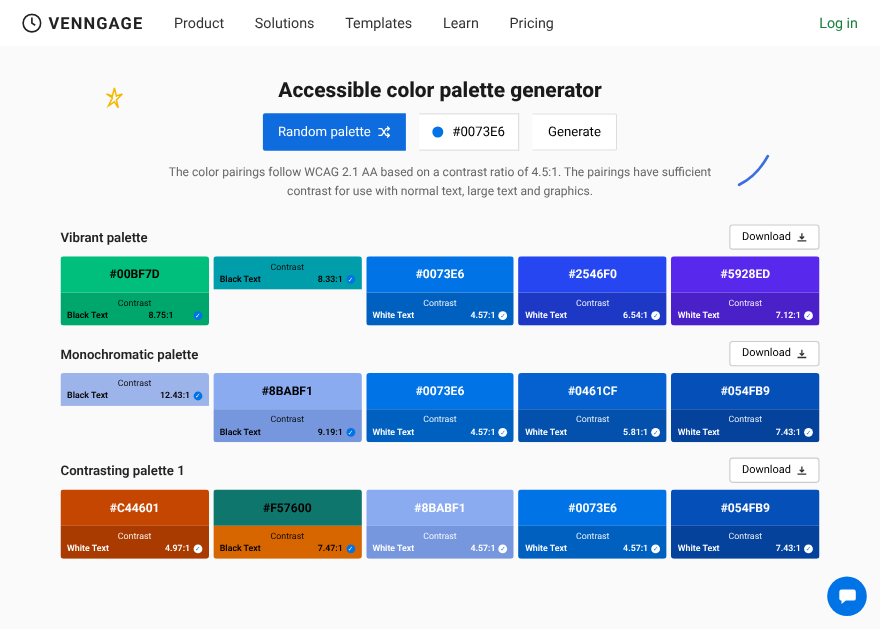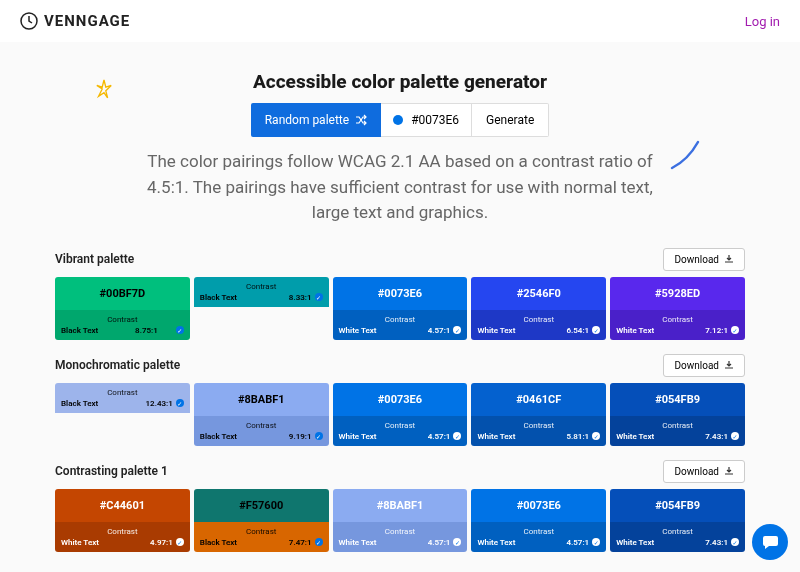--- a/index.html
+++ b/index.html
@@ -2,31 +2,31 @@
 <html><head>
 <meta charset="utf-8">
 <style>
 * { margin: 0; padding: 0; box-sizing: border-box; font-family: -apple-system, BlinkMacSystemFont, "Segoe UI", Roboto, Arial, sans-serif; }
 body { background: #fafafa; width: 800px; height: 572px; overflow: hidden; position: relative; }
 .topbar { background: #fff; display: flex; align-items: center; padding: 12px 20px; gap: 28px; }
 .logo { display: flex; align-items: center; gap: 6px; font-weight: 700; font-size: 15px; letter-spacing: 1px; color: #222; }
 .nav { display: flex; gap: 28px; font-size: 13px; color: #333; }
 .nav-item { cursor: pointer; }
 .right { margin-left: auto; display: flex; align-items: center; gap: 18px; }
-.login { font-size: 13px; color: #a21caf; cursor: pointer; }
+.login { font-size: 13px; color: #15803d; cursor: pointer; }
 .signup { background: #0073E6; color: #fff; border: none; padding: 10px 22px; border-radius: 22px; font-size: 12px; font-weight: 600; cursor: pointer; }
 .hero { text-align: center; padding: 28px 90px 8px; position: relative; }
 .title { font-size: 19px; font-weight: 800; color: #1a1a1a; margin-bottom: 10px; }
 .subtitle { font-size: 12px; color: #666; line-height: 1.5; max-width: 480px; margin: 0 auto 14px; }
-.controls { display: flex; justify-content: center; gap: 0; margin-bottom: 12px; }
+.controls { display: flex; justify-content: center; gap: 12px; margin-bottom: 12px; }
 .random-btn { background: #0F6CDE; color: #fff; border: none; padding: 9px 14px; font-size: 12px; cursor: pointer; display: flex; align-items: center; gap: 6px; border-radius: 2px 0 0 2px; }
 .hex-field { border: 1px solid #ddd; border-left: none; padding: 9px 12px; font-size: 12px; display: flex; align-items: center; gap: 8px; background: #fff; }
 .hex-dot { width: 10px; height: 10px; border-radius: 50%; background: #0073E6; }
 .generate-btn { border: 1px solid #ddd; border-left: none; background: #fff; padding: 9px 14px; font-size: 12px; cursor: pointer; border-radius: 0 2px 2px 0; }
-.note { font-size: 17px; color: #666; line-height: 1.5; max-width: 520px; margin: 0 auto; }
+.note { font-size: 11px; color: #666; line-height: 1.5; max-width: 520px; margin: 0 auto; }
 .palettes { padding: 14px 55px 10px; }
 .palette { margin-bottom: 14px; }
 .palhdr { display: flex; justify-content: space-between; align-items: center; margin-bottom: 6px; }
 .palname { font-size: 12px; font-weight: 600; color: #222; }
 .dlbtn { background: #fff; border: 1px solid #ccc; padding: 5px 10px; font-size: 10px; border-radius: 3px; cursor: pointer; display: flex; align-items: center; gap: 5px; }
 .swatches { display: flex; gap: 4px; }
 .swatch { flex: 1; border-radius: 3px; overflow: hidden; }
 .swtop { text-align: center; padding: 10px 6px; font-size: 11px; font-weight: 700; }
 .swbot { padding: 5px 6px; font-size: 8px; }
 .swbot-title { text-align: center; font-size: 8px; margin-bottom: 2px; opacity: 0.9; }
@@ -42,20 +42,27 @@
 <body>
 
 <div class="topbar">
   <div class="logo">
     <svg width="18" height="18" viewBox="0 0 18 18">
         <circle cx="9" cy="9" r="8" fill="none" stroke="#222" stroke-width="1.5"></circle>
         <path d="M9 4 L9 9 L12 11" stroke="#222" stroke-width="1.5" fill="none"></path>
       </svg>
     <span>VENNGAGE</span>
   </div>
+  <div class="nav">
+    <span class="nav-item">Product</span>
+    <span class="nav-item">Solutions</span>
+    <span class="nav-item">Templates</span>
+    <span class="nav-item">Learn</span>
+    <span class="nav-item">Pricing</span>
+  </div>
   <div class="right">
     <span class="login">Log in</span>
   </div>
 </div>
 
 <svg class="sparkle" viewBox="0 0 20 24">
     <path d="M10 2 L12 10 L18 8 L12 14 L14 22 L10 16 L4 20 L8 12 L2 8 L8 10 Z" fill="none" stroke="#F5B800" stroke-width="1.5"></path>
   </svg>
 <svg class="swoosh" viewBox="0 0 30 30">
     <path d="M2 28 Q 18 20 28 2" stroke="#3B6FE0" stroke-width="2.5" fill="none" stroke-linecap="round"></path>

